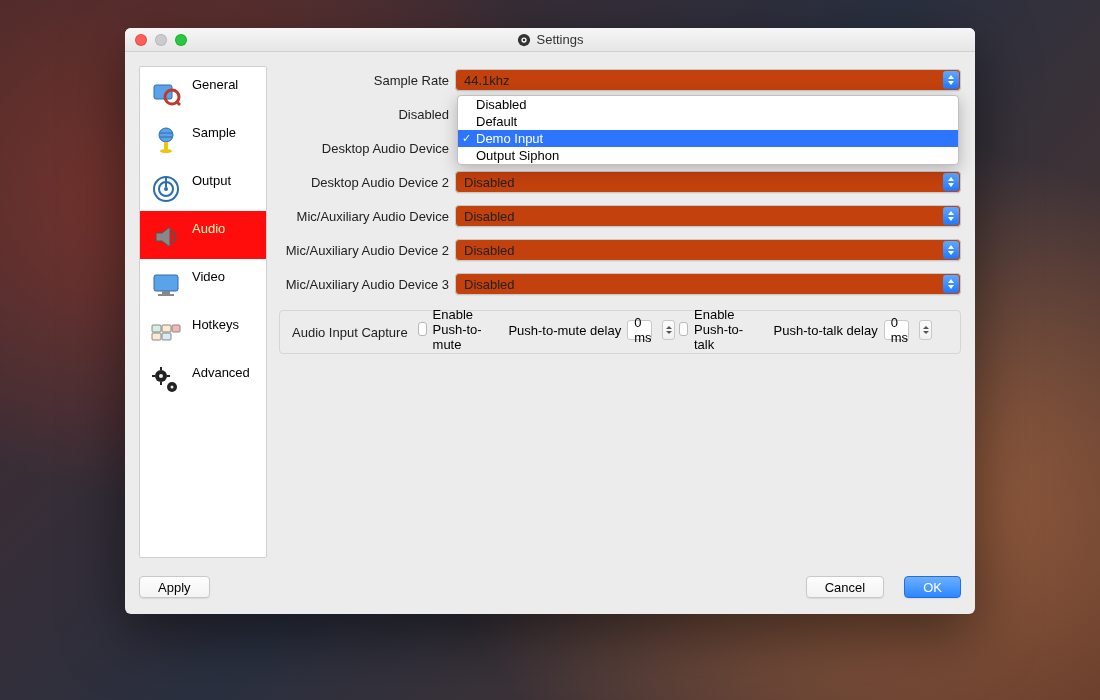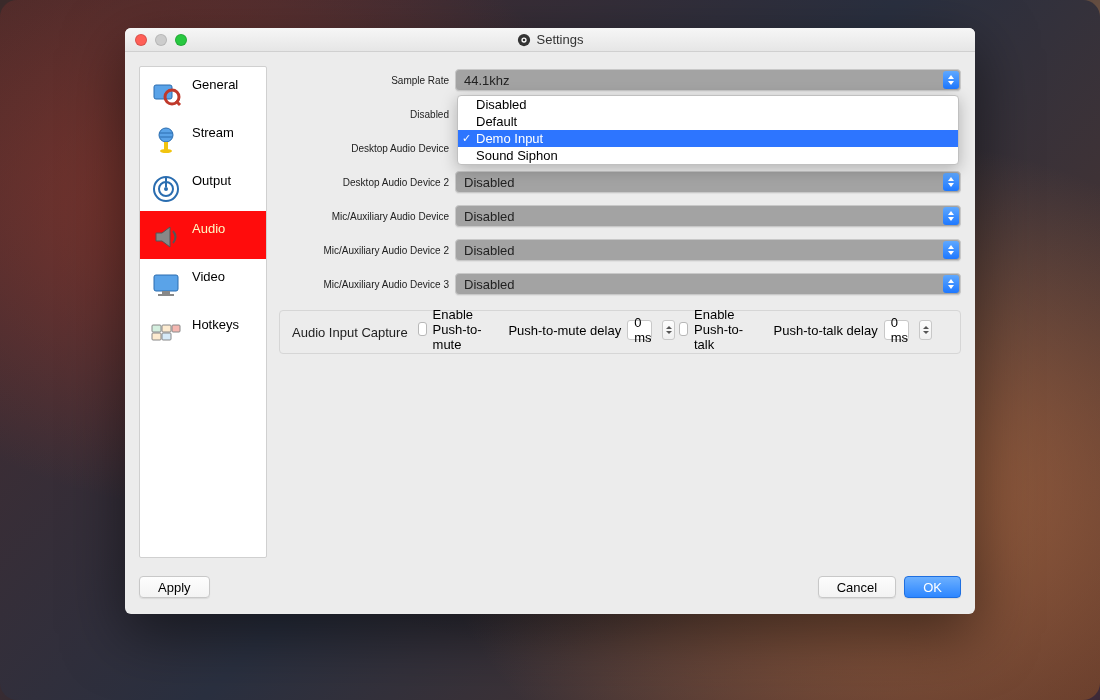--- a/index.html
+++ b/index.html
@@ -16,21 +16,20 @@
   height: 100%;
   display: flex;
   align-items: flex-start;
   justify-content: center;
   padding-top: 28px;
   background:
     radial-gradient(ellipse 800px 600px at 20% 30%, rgba(180,60,40,0.6) 0%, transparent 50%),
     radial-gradient(ellipse 900px 700px at 80% 70%, rgba(200,120,70,0.7) 0%, transparent 50%),
     radial-gradient(ellipse 600px 500px at 50% 50%, rgba(20,30,50,0.8) 0%, transparent 60%),
     linear-gradient(135deg, #4a2a2a 0%, #2a3040 50%, #5a3528 100%);
-  border-radius: 17px;
 }
 .window {
   width: 850px;
   height: 586px;
   background: #ececec;
   border-radius: 6px;
   box-shadow: 0 20px 60px rgba(0,0,0,0.5);
   display: flex;
   flex-direction: column;
   overflow: visible;
@@ -97,27 +96,27 @@
 }
 .row {
   display: flex;
   align-items: center;
   gap: 6px;
   height: 28px;
 }
 .row .lab {
   width: 170px;
   text-align: right;
-  font-size: 10px;
+  font-size: 13px;
   color: #222;
 }
 .popup {
   flex: 1;
   height: 22px;
-  background: #a3a3a3;
+  background: #c2410c;
   border: 1px solid #c8c8c8;
   border-radius: 4px;
   display: flex;
   align-items: center;
   position: relative;
   padding-left: 8px;
   font-size: 13px;
   color: #222;
   box-shadow: 0 1px 1px rgba(0,0,0,0.06);
 }
@@ -195,21 +194,21 @@
   border-left: 3px solid transparent;
   border-right: 3px solid transparent;
 }
 .stepper::before { border-bottom: 3px solid #555; margin-bottom: 2px; }
 .stepper::after { border-top: 3px solid #555; }
 .footer {
   height: 42px;
   display: flex;
   align-items: center;
   padding: 0 14px 12px 14px;
-  gap: 8px;
+  gap: 20px;
 }
 .footer .spacer { flex: 1; }
 .btn {
   height: 22px;
   padding: 0 18px;
   border: 1px solid #c8c8c8;
   border-radius: 4px;
   background: linear-gradient(#fdfdfd,#f3f3f3);
   font-size: 13px;
   display: flex;
@@ -288,21 +287,21 @@
           <span class="label">General</span>
         </div>
         <div class="side-item">
           <span class="side-icon"><svg viewBox="0 0 32 32">
                 <circle cx="16" cy="10" r="7" fill="#5aa3e8" stroke="#2a6db0"></circle>
                 <line x1="9" y1="8" x2="23" y2="8" stroke="#2a6db0"></line>
                 <line x1="10" y1="12" x2="22" y2="12" stroke="#2a6db0"></line>
                 <rect x="14" y="17" width="4" height="8" fill="#f1c40f"></rect>
                 <ellipse cx="16" cy="26" rx="6" ry="2" fill="#f1c40f"></ellipse>
               </svg></span>
-          <span class="label">Stream</span>
+          <span class="label">Sample</span>
         </div>
         <div class="side-item">
           <span class="side-icon"><svg viewBox="0 0 32 32">
                 <circle cx="16" cy="16" r="12" fill="none" stroke="#2a6db0" stroke-width="2"></circle>
                 <circle cx="16" cy="16" r="7" fill="none" stroke="#2a6db0" stroke-width="2"></circle>
                 <circle cx="16" cy="16" r="2" fill="#2a6db0"></circle>
                 <line x1="16" y1="4" x2="16" y2="14" stroke="#2a6db0" stroke-width="2"></line>
               </svg></span>
           <span class="label">Output</span>
         </div>
@@ -323,20 +322,35 @@
         </div>
         <div class="side-item">
           <span class="side-icon"><svg viewBox="0 0 32 32">
                 <rect x="2" y="8" width="9" height="7" rx="1" fill="#d4efdf" stroke="#888"></rect>
                 <rect x="12" y="8" width="9" height="7" rx="1" fill="#fdebd0" stroke="#888"></rect>
                 <rect x="22" y="8" width="8" height="7" rx="1" fill="#f5b7b1" stroke="#888"></rect>
                 <rect x="2" y="16" width="9" height="7" rx="1" fill="#fdebd0" stroke="#888"></rect>
                 <rect x="12" y="16" width="9" height="7" rx="1" fill="#d6eaf8" stroke="#888"></rect>
               </svg></span>
           <span class="label">Hotkeys</span>
+        </div>
+        <div class="side-item">
+          <span class="side-icon"><svg viewBox="0 0 32 32">
+                <circle cx="11" cy="11" r="6" fill="#222"></circle>
+                <circle cx="11" cy="11" r="2" fill="#ececec"></circle>
+                <g transform="translate(11 11)">
+                  <rect x="-1" y="-9" width="2" height="3" fill="#222"></rect>
+                  <rect x="-1" y="6" width="2" height="3" fill="#222"></rect>
+                  <rect x="-9" y="-1" width="3" height="2" fill="#222"></rect>
+                  <rect x="6" y="-1" width="3" height="2" fill="#222"></rect>
+                </g>
+                <circle cx="22" cy="22" r="5" fill="#222"></circle>
+                <circle cx="22" cy="22" r="1.5" fill="#ececec"></circle>
+              </svg></span>
+          <span class="label">Advanced</span>
         </div>
       </div>
 
       <div class="content">
         <div class="row">
           <div class="lab">Sample Rate</div>
           <div class="popup">
             <span>44.1khz</span>
             <span class="arrows"></span>
           </div>
@@ -403,21 +417,21 @@
               </div>
               <div class="stepper"></div>
             </div>
           </div>
         </div>
 
         <div class="dropdown">
           <div class="dd-item">Disabled</div>
           <div class="dd-item">Default</div>
           <div class="dd-item sel">Demo Input</div>
-          <div class="dd-item">Sound Siphon</div>
+          <div class="dd-item">Output Siphon</div>
         </div>
       </div>
     </div>
 
     <div class="footer">
       <div class="btn">Apply</div>
       <div class="spacer"></div>
       <div class="btn">Cancel</div>
       <div class="btn primary">OK</div>
     </div>

